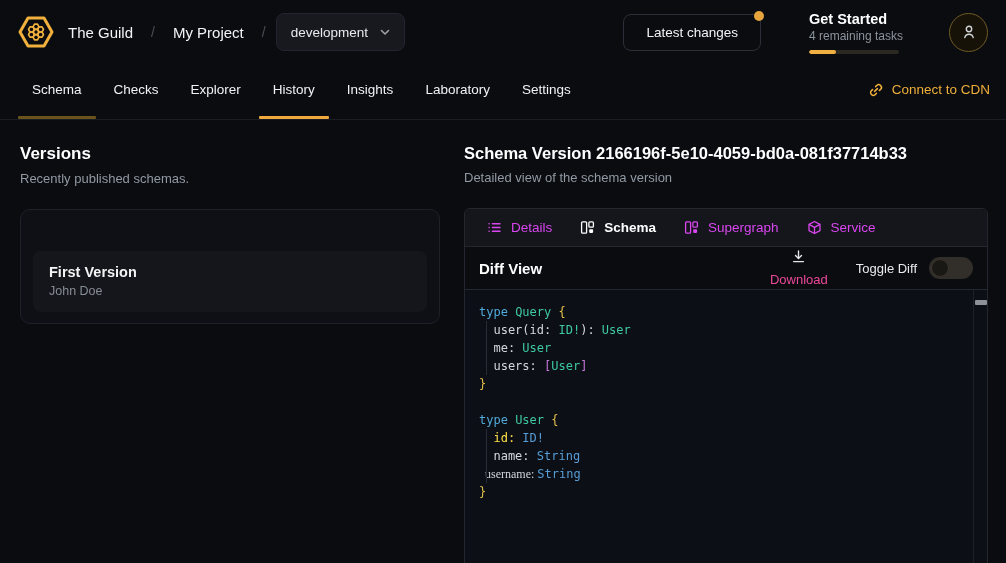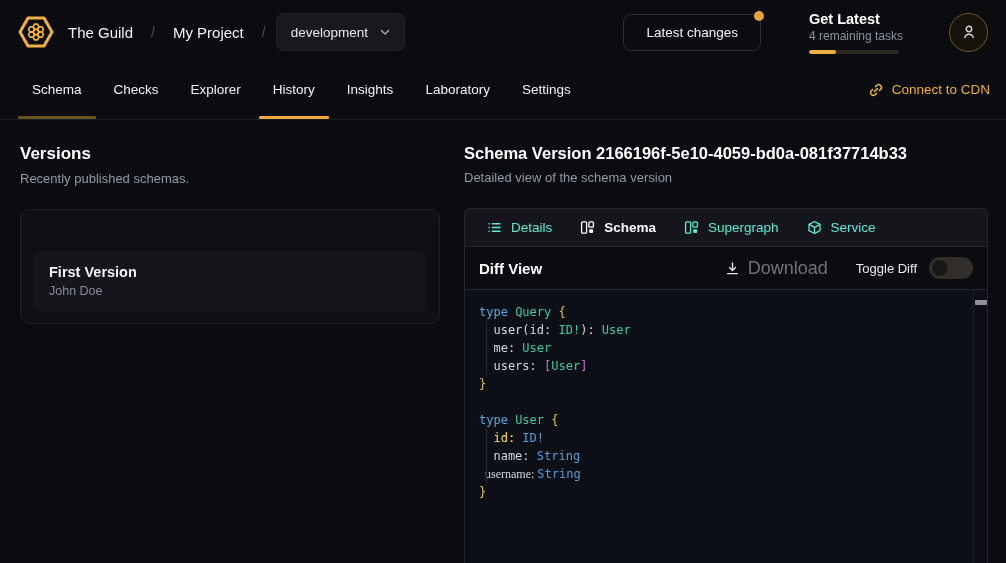--- a/index.html
+++ b/index.html
@@ -56,27 +56,27 @@
   .vi-status { margin-left:9px; font-size:12.5px; color:#d6d9dd; }
   .vi-badge { margin-left:auto; font-size:12px; font-weight:700; color:#ffffff; }
 
   .right-title { font-size:16.5px; font-weight:700; color:#ffffff; white-space:nowrap; }
 
   .panel { margin-top:23px; border:1px solid #232830; border-radius:6px; overflow:hidden;
     display:flex; flex-direction:column; }
   .panel-tabs { height:38px; background:#14161c; border-bottom:1px solid #232830; display:flex;
     align-items:center; padding:0 8px; }
   .ptab { display:flex; align-items:center; gap:9px; padding:0 14px; height:100%; font-size:13.5px;
-    color:#5eead4; cursor:pointer; }
+    color:#d946ef; cursor:pointer; }
   .ptab svg { display:block; }
   .ptab.active { color:#ffffff; font-weight:600; }
   .diff-row { height:42px; display:flex; align-items:center; padding:0 14px; }
   .diff-title { font-size:15px; font-weight:700; color:#ffffff; }
-  .download { margin-left:auto; display:flex; align-items:center; gap:8px; font-size:18px;
-    color:#737373; cursor:pointer; }
+  .download { margin-left:auto; display:flex; align-items:center; gap:8px; font-size:13px;
+    color:#ec4899; cursor:pointer;flex-direction:column; }
   .toggle-wrap { margin-left:28px; display:flex; align-items:center; gap:12px; }
   .toggle-label { font-size:13px; color:#e8eaec; }
   .switch { width:44px; height:22px; border-radius:11px; background:#322e29; position:relative;
     cursor:pointer; flex:0 0 auto; }
   .switch .knob { position:absolute; top:2px; left:2px; width:18px; height:18px; border-radius:50%;
     background:#1a1814; box-shadow:0 0 0 1px #3d3933 inset; }
 
   .code { position:relative; background:#0c0f15; border-top:1px solid #232830; height:300px;
     padding:13px 14px 0 14px; font-family:"DejaVu Sans Mono", monospace; font-size:12px;
     line-height:18px; overflow:hidden; }
@@ -120,21 +120,21 @@
   </div>
 
   <div class="spacer"></div>
 
   <button class="latest-changes">
     <span>Latest changes</span>
     <span class="lc-dot"></span>
   </button>
 
   <div class="get-started">
-    <div class="gs-title">Get Latest</div>
+    <div class="gs-title">Get Started</div>
     <div class="gs-sub">4 remaining tasks</div>
     <div class="gs-track">
       <div class="gs-fill" style="width: 30%;"></div>
     </div>
   </div>
 
   <div class="avatar">
     <svg width="18" height="18" viewBox="0 0 18 18" fill="none">
       <circle cx="9" cy="6" r="2.7" stroke="#d2d5d9" stroke-width="1.4"></circle>
       <path d="M4.8 14.6 a4.3 4.3 0 0 1 8.4 0" stroke="#d2d5d9" stroke-width="1.4" stroke-linecap="round"></path>

